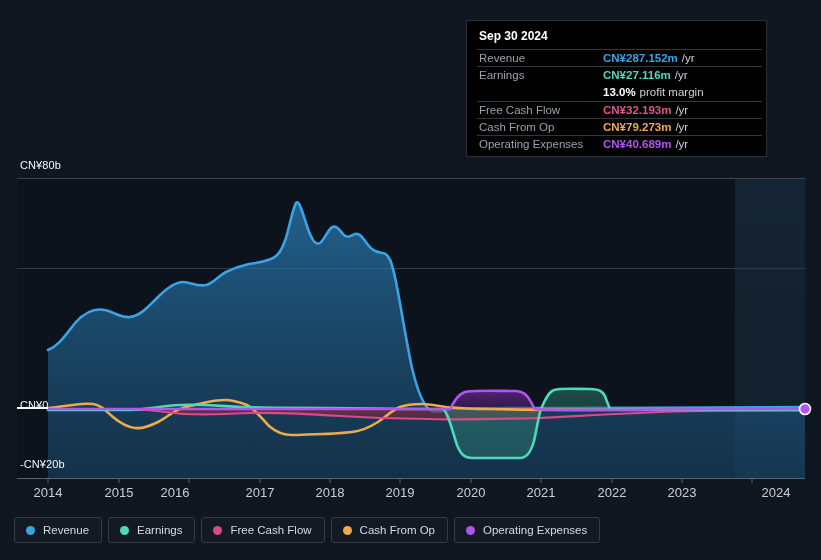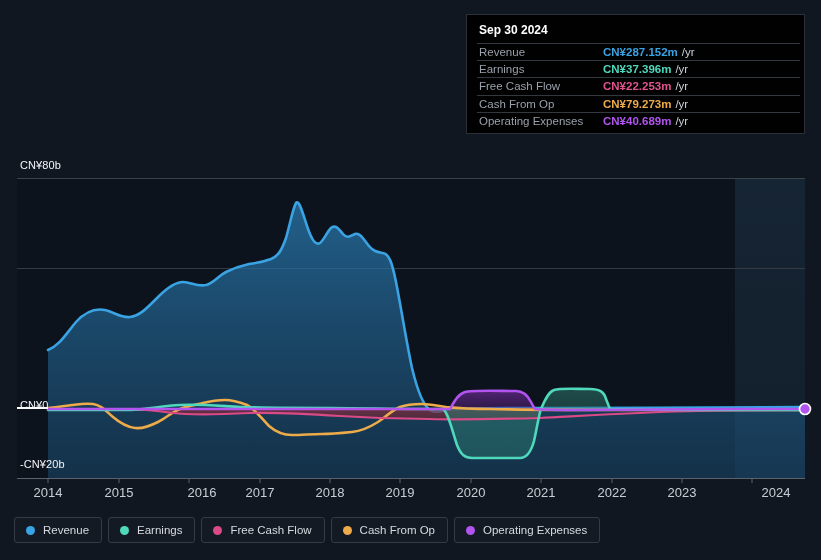--- a/index.html
+++ b/index.html
@@ -44,22 +44,22 @@
     top: 485px;
     color: #c9ced6;
     font-size: 13px;
     transform: translateX(-50%);
     white-space: nowrap;
   }
 
   
   #tooltip {
     position: absolute;
-    left: 466px; top: 14px;
-    width: 339px;
+    left: 466px; top: 20px;
+    width: 301px;
     background: #010101;
     border: 1px solid #2a2f38;
     padding: 7px 4px 4px 10px;
   }
   #tooltip-date {
     color: #ffffff;
     font-size: 12px;
     font-weight: bold;
     padding: 1px 0 6px 2px;
   }
@@ -312,47 +312,52 @@
     <circle cx="805" cy="409" r="5.5" fill="#b255f0" stroke="#ffffff" stroke-width="1.6"></circle>
   </svg>
 
   <div class="axis-label" id="y-label-top">CN¥80b</div>
   <div class="axis-label" id="y-label-zero">CN¥0</div>
   <div class="axis-label" id="y-label-bot">-CN¥20b</div>
 
   <div id="x-axis-labels">
       <div class="x-tick-label" style="left: 48px;">2014</div>
       <div class="x-tick-label" style="left: 119px;">2015</div>
-      <div class="x-tick-label" style="left: 202px;">2016</div>
+      <div class="x-tick-label" style="left: 175px;">2016</div>
       <div class="x-tick-label" style="left: 260px;">2017</div>
       <div class="x-tick-label" style="left: 330px;">2018</div>
       <div class="x-tick-label" style="left: 400px;">2019</div>
       <div class="x-tick-label" style="left: 471px;">2020</div>
       <div class="x-tick-label" style="left: 541px;">2021</div>
       <div class="x-tick-label" style="left: 612px;">2022</div>
       <div class="x-tick-label" style="left: 682px;">2023</div>
       <div class="x-tick-label" style="left: 752px; margin-left: 24px;">2024</div>
     </div>
 
   <div id="tooltip">
     <div id="tooltip-date">Sep 30 2024</div>
     <div id="tooltip-rows">
         <div class="tt-row">
           <span class="tt-name">Revenue</span>
           <span class="tt-val" style="color: rgb(58, 163, 227);">CN¥287.152m</span>
           <span class="tt-suffix">/yr</span>
         </div>
         <div class="tt-row">
           <span class="tt-name">Earnings</span>
-          <span class="tt-val" style="color: rgb(79, 216, 188);">CN¥37.396m</span>
-          <span class="tt-suffix">/yr</span>
+          <span class="tt-val" style="color: rgb(79, 216, 188);">CN¥27.116m</span>
+          <span class="tt-suffix">/yr</span>
+        </div>
+        <div class="tt-row noline">
+          <span class="tt-name"></span>
+          <span class="tt-val" style="color: rgb(255, 255, 255);">13.0%</span>
+          <span class="tt-suffix">profit margin</span>
         </div>
         <div class="tt-row">
           <span class="tt-name">Free Cash Flow</span>
-          <span class="tt-val" style="color: rgb(224, 85, 143);">CN¥22.253m</span>
+          <span class="tt-val" style="color: rgb(224, 85, 143);">CN¥32.193m</span>
           <span class="tt-suffix">/yr</span>
         </div>
         <div class="tt-row">
           <span class="tt-name">Cash From Op</span>
           <span class="tt-val" style="color: rgb(238, 171, 74); text-align: center;">CN¥79.273m</span>
           <span class="tt-suffix">/yr</span>
         </div>
         <div class="tt-row">
           <span class="tt-name">Operating Expenses</span>
           <span class="tt-val" style="color: rgb(178, 85, 240);">CN¥40.689m</span>

